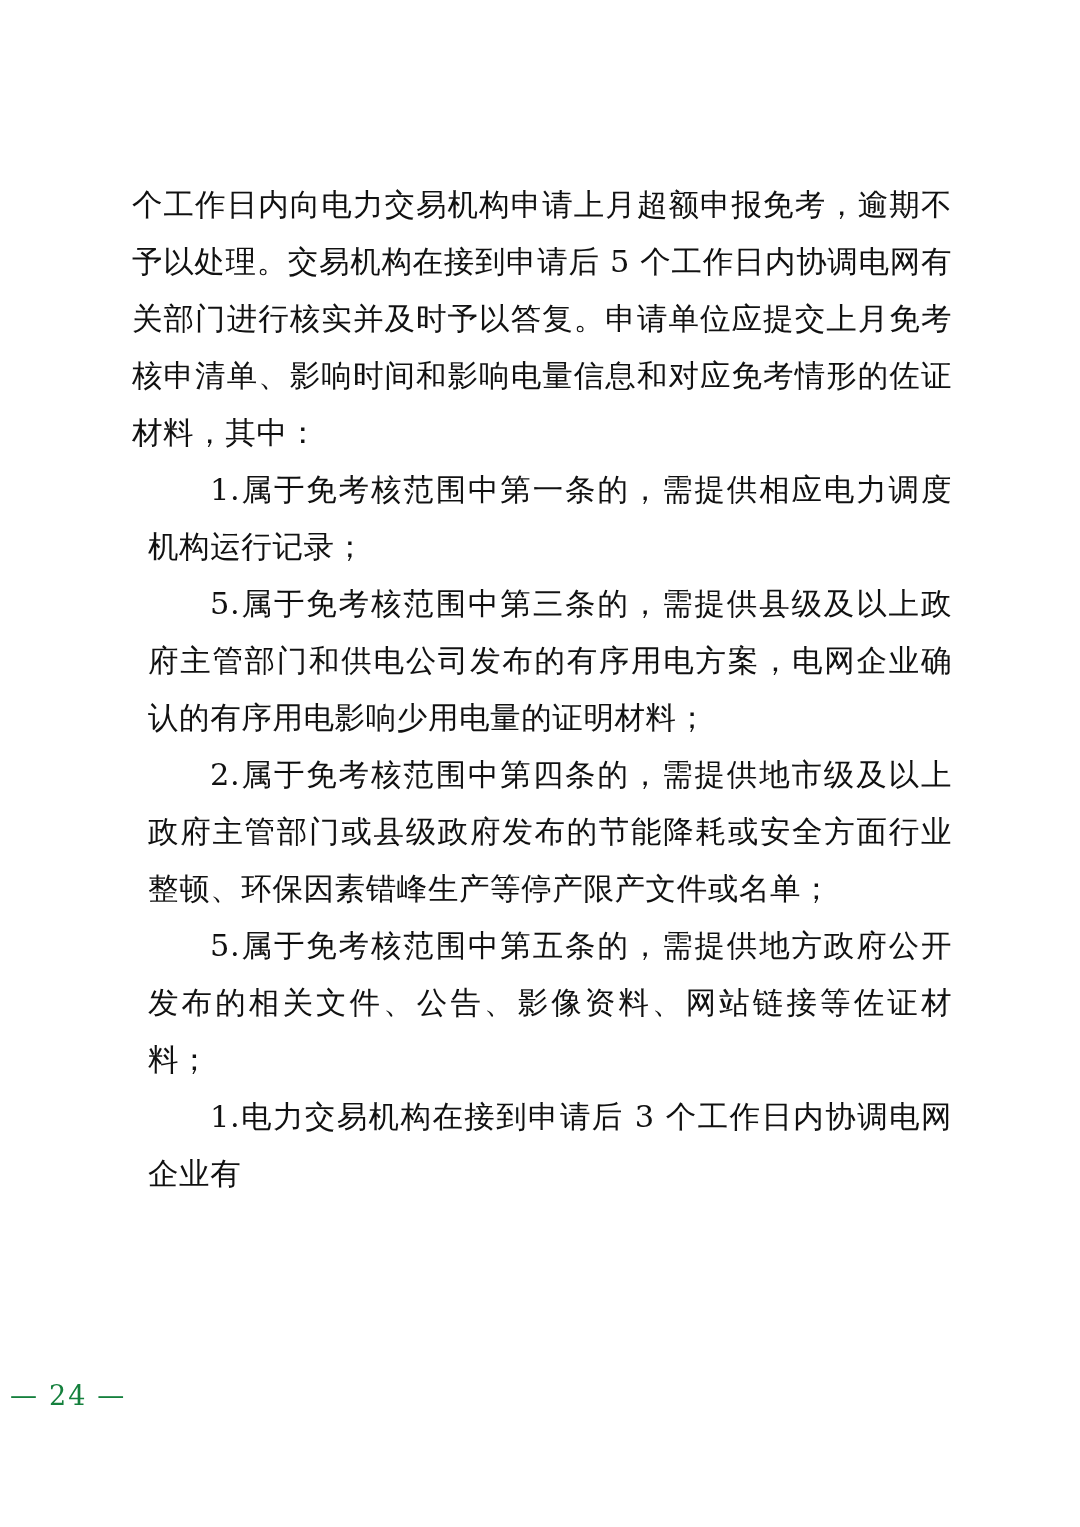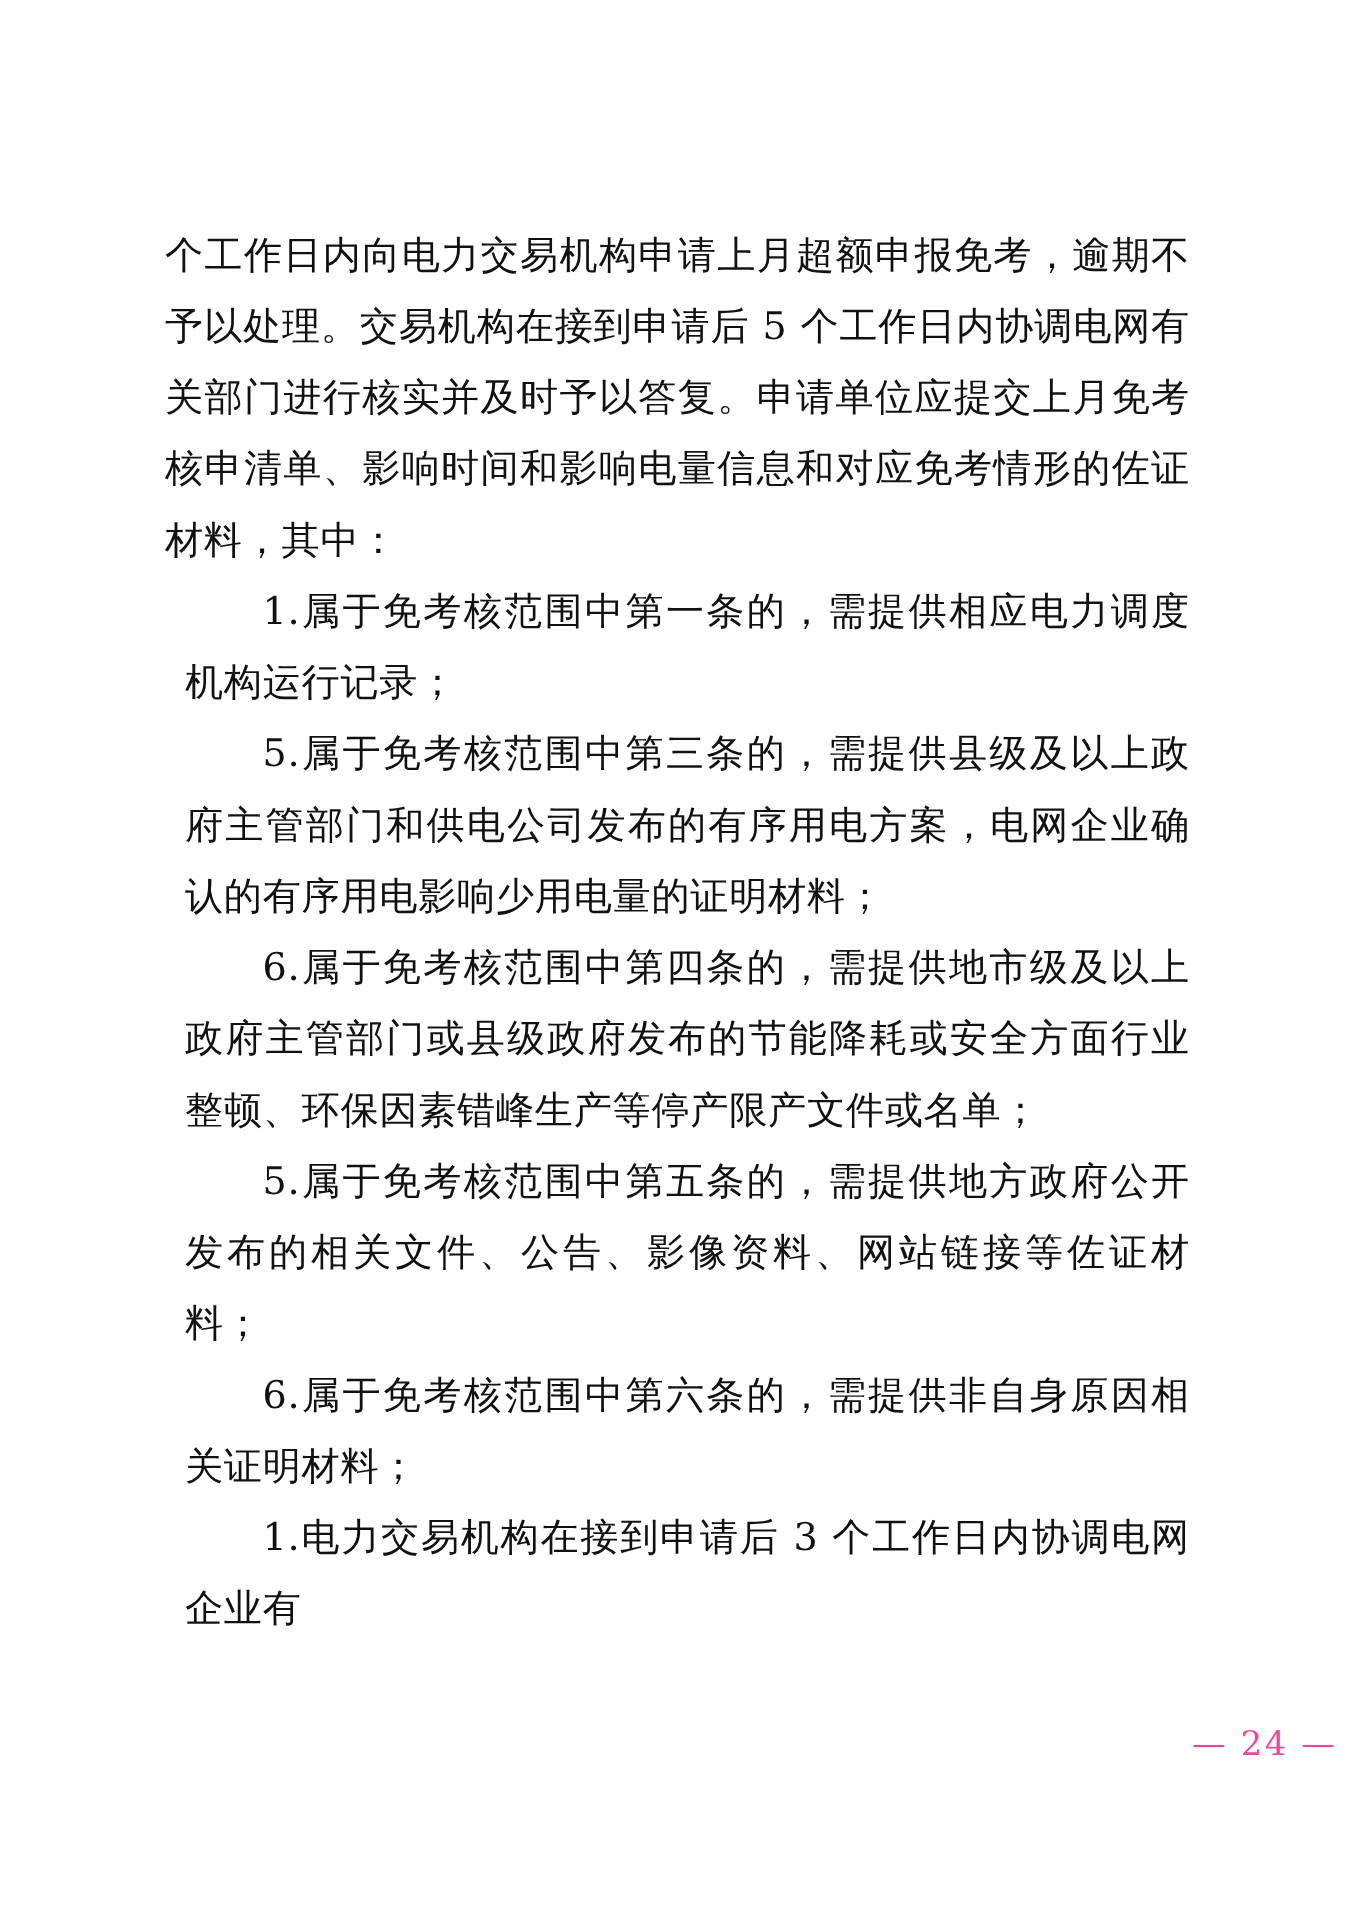--- a/index.html
+++ b/index.html
@@ -34,42 +34,41 @@
   }
   p.indent {
     text-indent: 62px;
     margin-left: 16px;
   }
   .page-number {
     position: absolute;
     left: 0;
     right: 0;
     top: 1380px;
-    text-align: right;
+    text-align: left;
     font-size: 27px;
     letter-spacing: 2px;
-    color: #ec4899;
+    color: #15803d;
     font-family: "DejaVu Serif", "Liberation Serif", serif;
   }
   .page-number .dash {
     padding: 0 10px;
   }
 </style>
 </head>
 <body>
 
 <div class="page">
 
   <div class="body-area">
     <p class="para">个工作日内向电力交易机构申请上月超额申报免考，逾期不予以处理。交易机构在接到申请后 5 个工作日内协调电网有关部门进行核实并及时予以答复。申请单位应提交上月免考核申清单、影响时间和影响电量信息和对应免考情形的佐证材料，其中：</p>
     <p class="para indent">1.属于免考核范围中第一条的，需提供相应电力调度机构运行记录；</p>
     <p class="para indent">5.属于免考核范围中第三条的，需提供县级及以上政府主管部门和供电公司发布的有序用电方案，电网企业确认的有序用电影响少用电量的证明材料；</p>
-    <p class="para indent">6.属于免考核范围中第四条的，需提供地市级及以上政府主管部门或县级政府发布的节能降耗或安全方面行业整顿、环保因素错峰生产等停产限产文件或名单；</p>
+    <p class="para indent">2.属于免考核范围中第四条的，需提供地市级及以上政府主管部门或县级政府发布的节能降耗或安全方面行业整顿、环保因素错峰生产等停产限产文件或名单；</p>
     <p class="para indent">5.属于免考核范围中第五条的，需提供地方政府公开发布的相关文件、公告、影像资料、网站链接等佐证材料；</p>
-    <p class="para indent">6.属于免考核范围中第六条的，需提供非自身原因相关证明材料；</p>
     <p class="para indent">1.电力交易机构在接到申请后 3 个工作日内协调电网企业有</p>
   </div>
 
   <div class="page-number">
     <span class="dash">—</span><span>24</span><span class="dash">—</span>
   </div>
 
 </div>
 
 </body></html>

